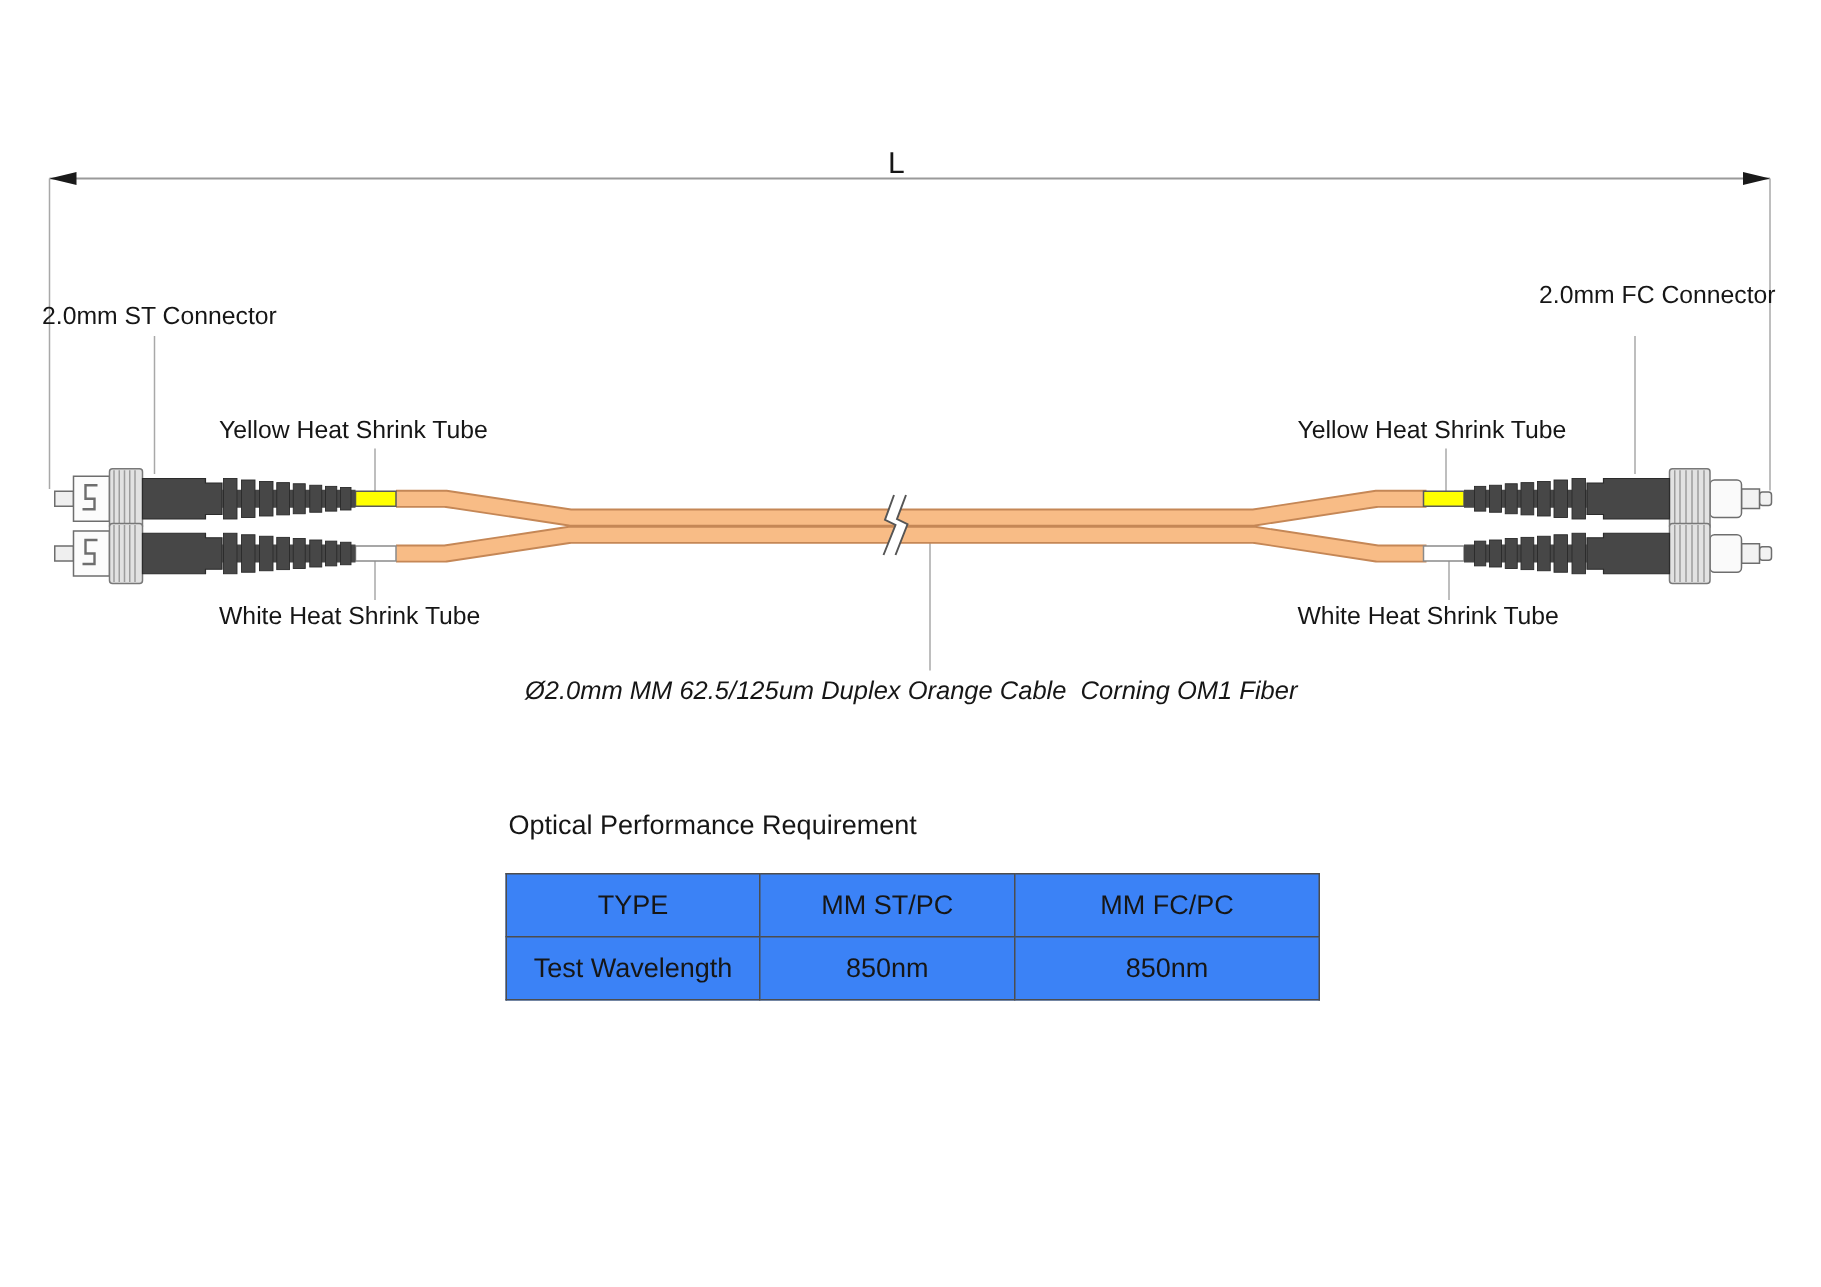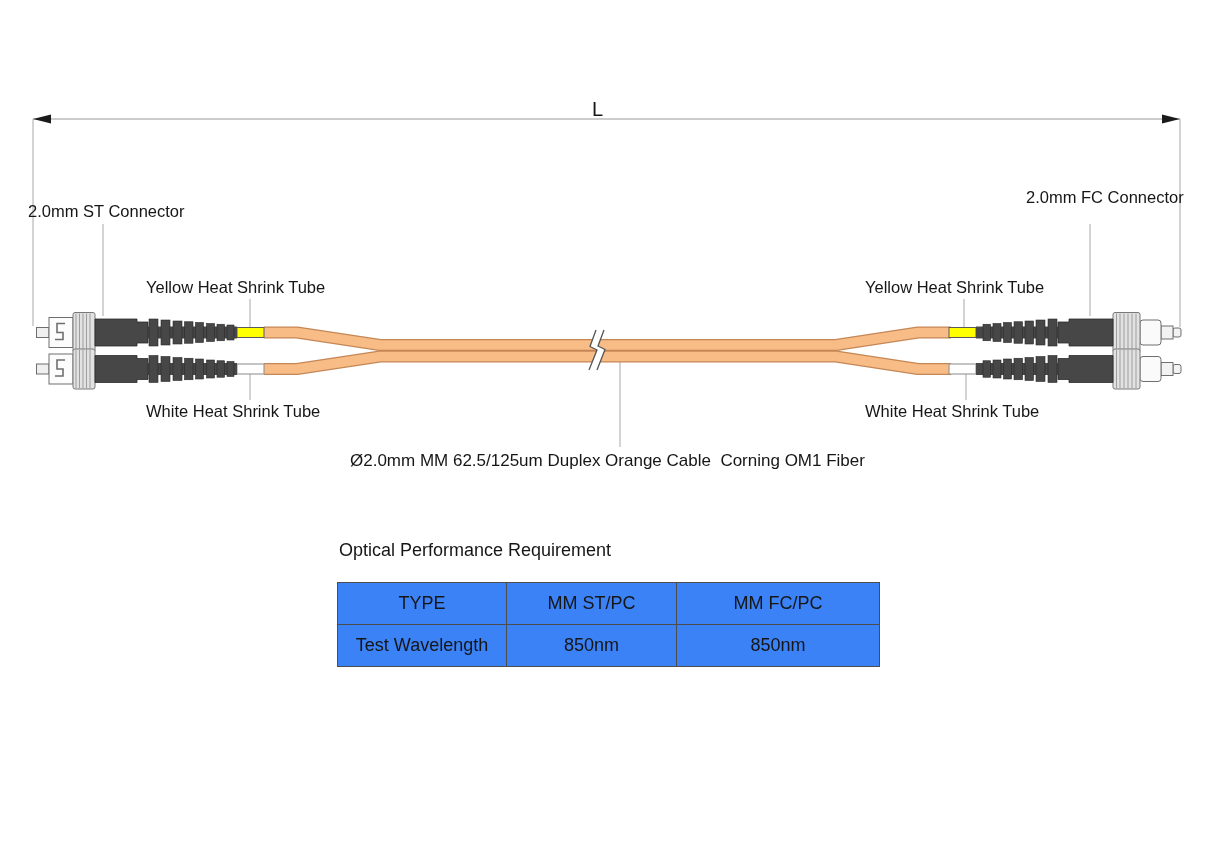--- a/index.html
+++ b/index.html
@@ -113,21 +113,21 @@
   <div class="lbl" style="left:1002px; top:188px;margin-left:24px;">2.0mm FC Connector</div>
 
   <div class="lbl" style="left:146px; top:278px;">Yellow Heat Shrink Tube</div>
 
   <div class="lbl" style="left:865px; top:278px;">Yellow Heat Shrink Tube</div>
 
   <div class="lbl" style="left:146px; top:402px;">White Heat Shrink Tube</div>
 
   <div class="lbl" style="left:865px; top:402px;">White Heat Shrink Tube</div>
 
-  <div class="lbl lbl-desc" style="left:350px; top:451px;">Ø2.0mm MM 62.5/125um Duplex Orange Cable  Corning OM1 Fiber</div>
+  <div class="lbl lbl-desc" style="left:350px; top:451px;font-style:italic;">Ø2.0mm MM 62.5/125um Duplex Orange Cable  Corning OM1 Fiber</div>
 
   <div class="tbl-title">Optical Performance Requirement</div>
 
   <table class="spec">
     <colgroup>
         <col style="width:169px;">
         <col style="width:170px;">
         <col style="width:203px;">
       </colgroup>
     <tbody>

